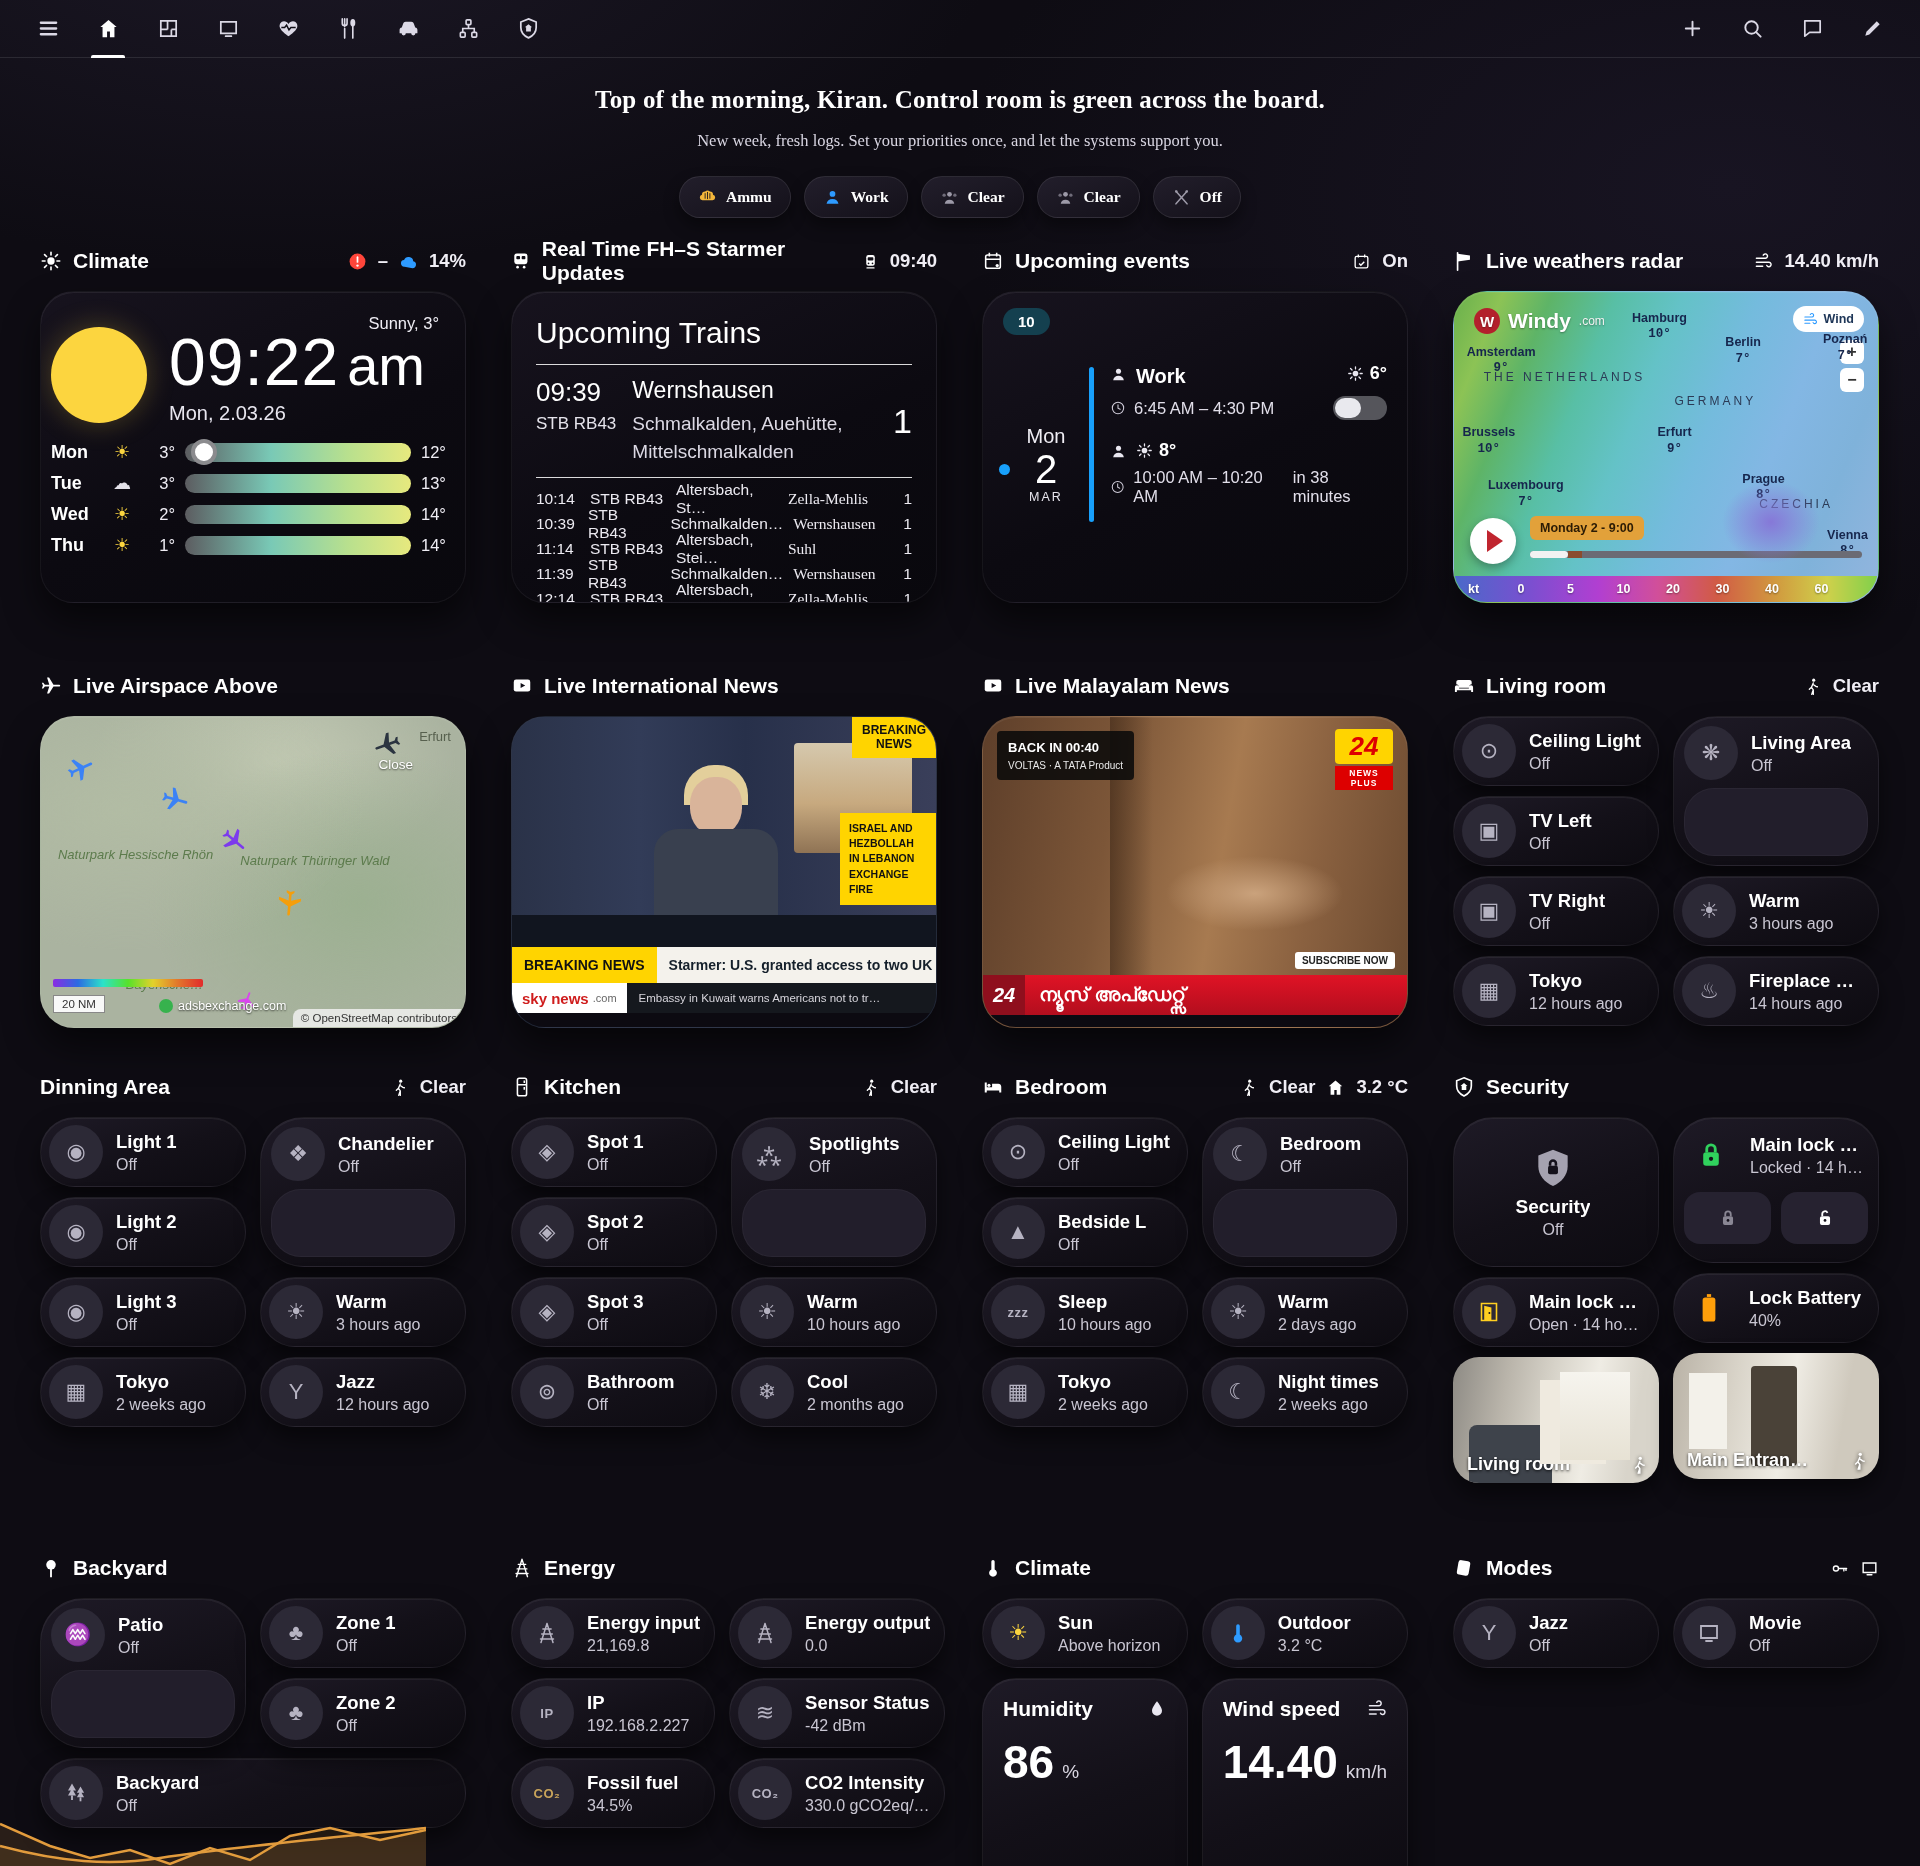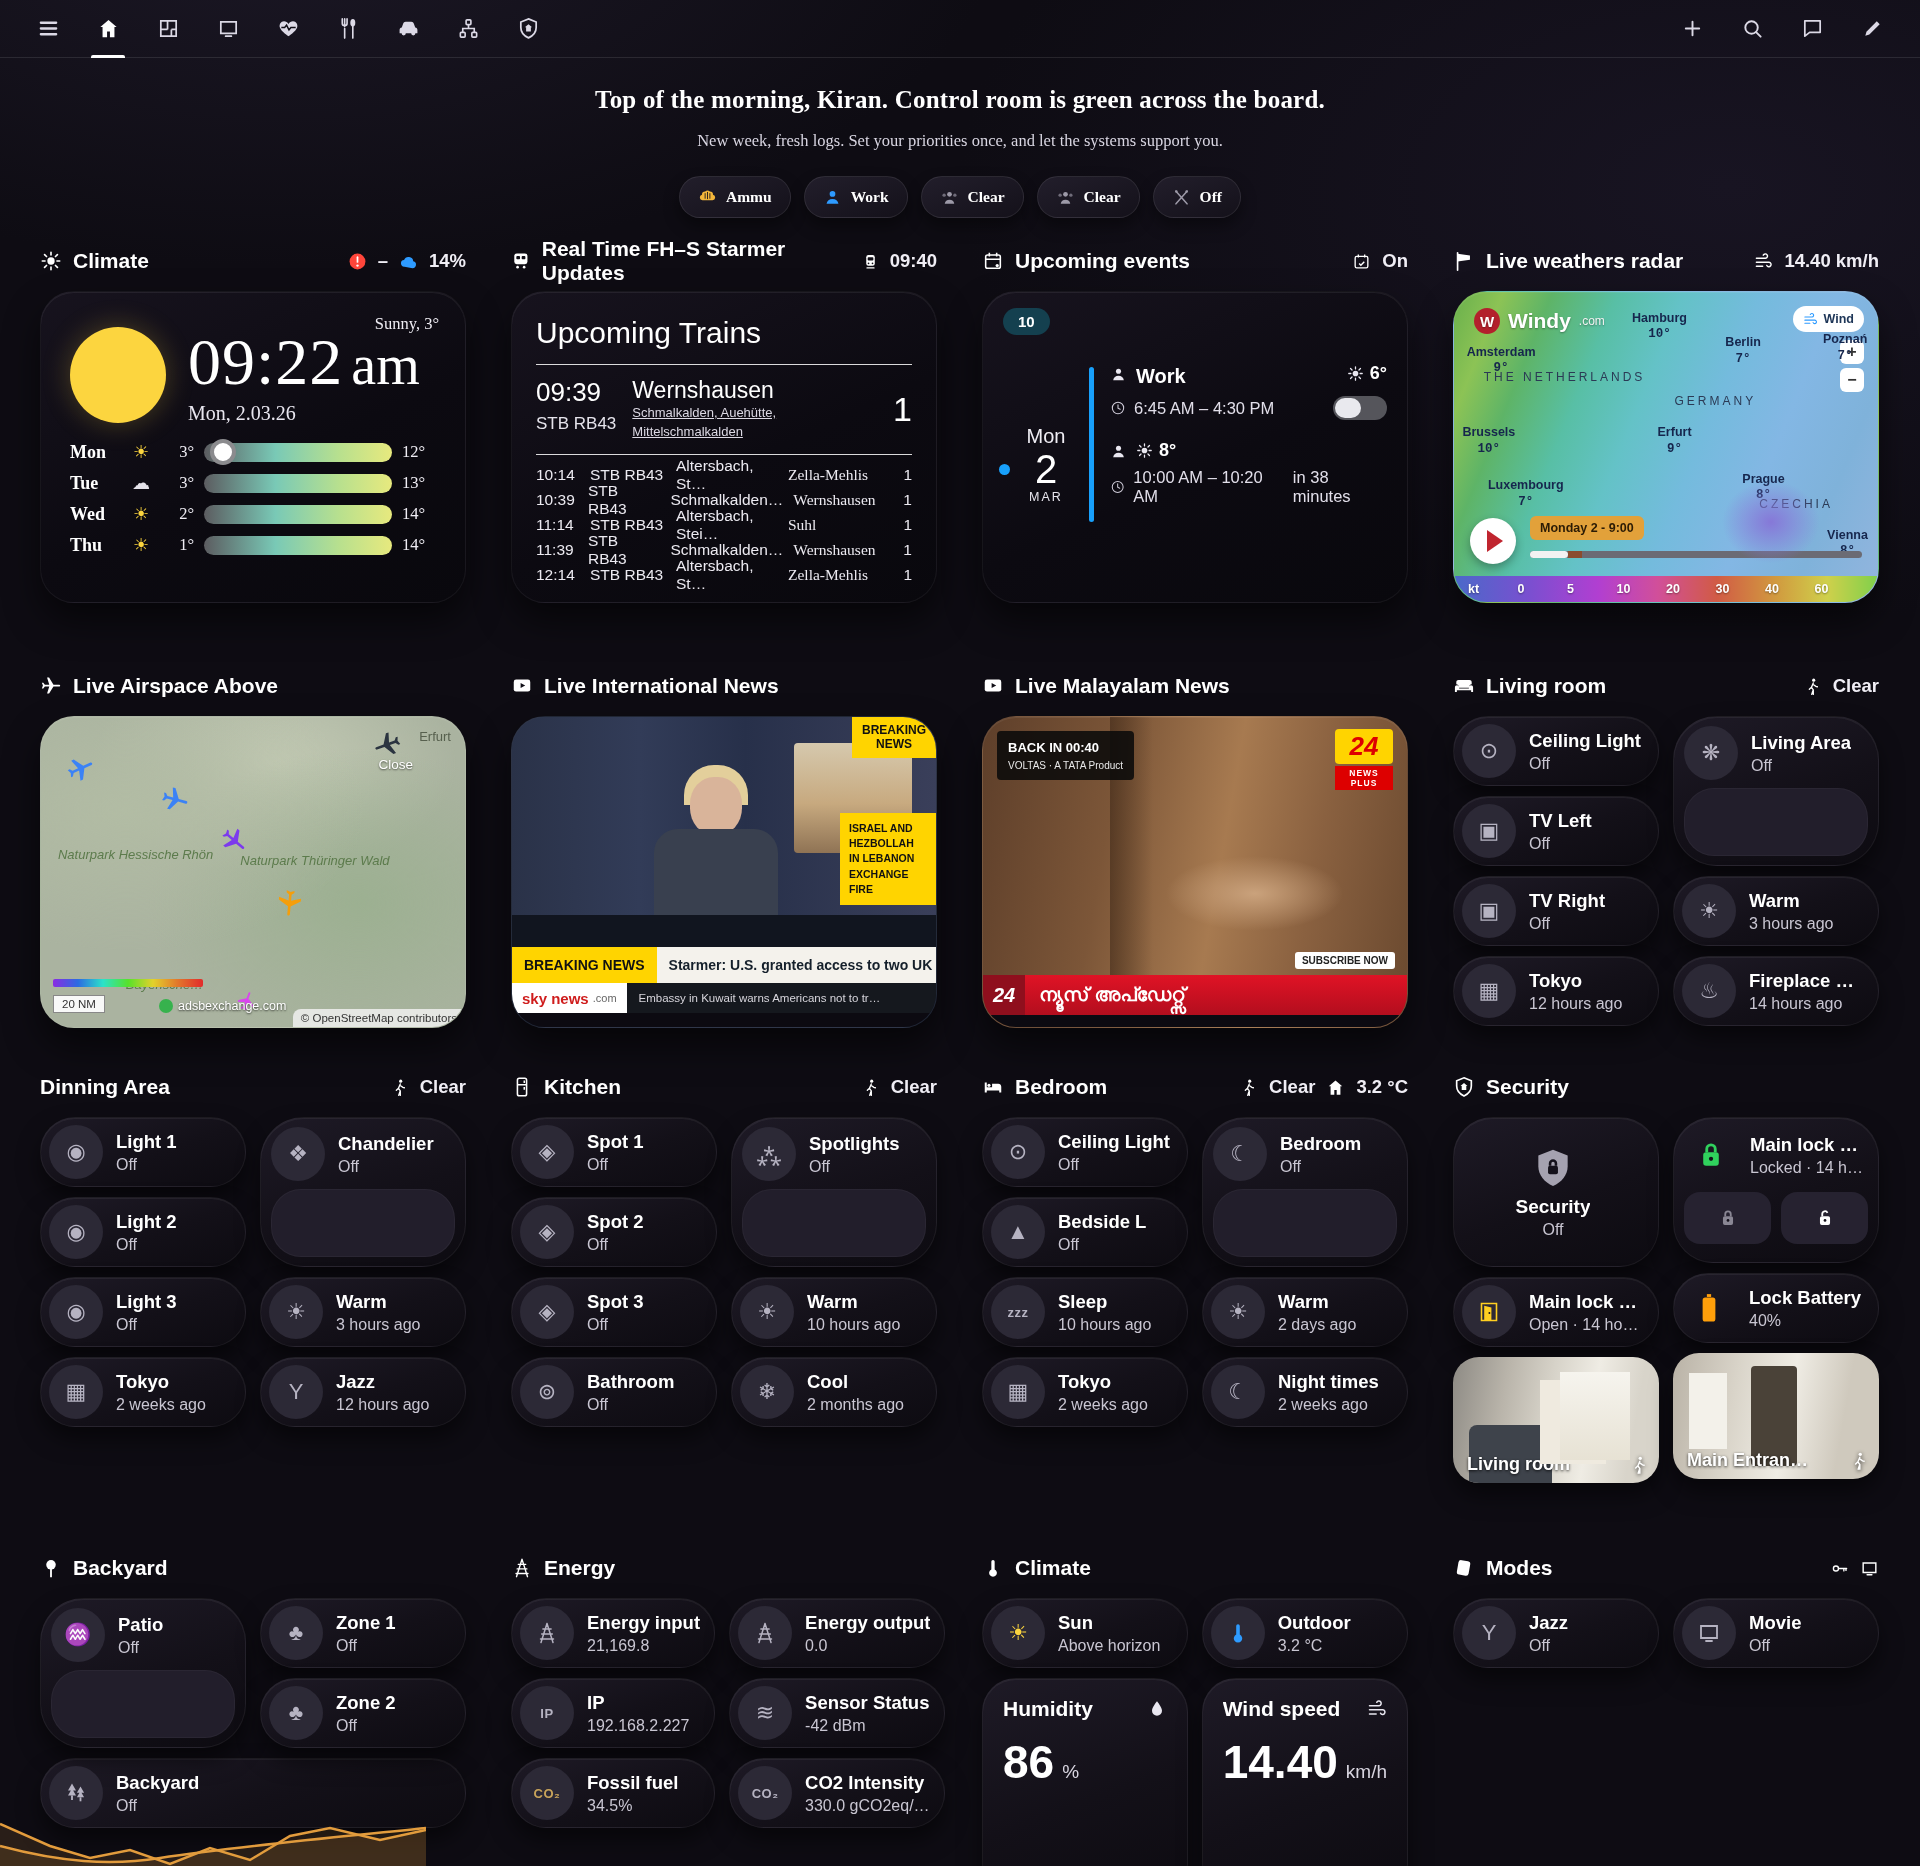--- a/index.html
+++ b/index.html
@@ -50,21 +50,21 @@
   .hdr .sp { flex:1; }
   .hmeta { font-size:18.5px; font-weight:600; color:#f0eef5; }
   .hic { width:19px; height:19px; }
 
   .card { background:linear-gradient(155deg,#17131e 0%, #0c0a11 55%, #09080d 100%);
           border:1px solid rgba(255,255,255,.055); border-radius:34px;
           box-shadow:0 18px 34px rgba(0,0,0,.55), inset 0 1px 0 rgba(255,255,255,.07);
           position:relative; overflow:hidden; }
 
   
-  .clim { height:312px; padding:22px 29px 16px;font-family:Liberation Serif, serif; }
+  .clim { height:312px; padding:22px 10px 16px; }
   .cond { position:absolute; top:22px; right:26px; font-size:16.5px; color:#efedf4; }
   .clim-top { display:flex; align-items:center; gap:22px; margin-top:10px; }
   .sunball { width:96px; height:96px; border-radius:50%; background:#fcd53f;
              box-shadow:0 0 28px rgba(252,213,63,.25); flex:none; }
   .time { display:flex; align-items:baseline; gap:8px; }
   .time .t { font-size:66px; font-weight:400; letter-spacing:1px; }
   .time .mer { font-size:56px; font-weight:400; }
   .cdate { font-size:20px; color:#e9e7f0; margin-top:2px; }
   .fc { margin-top:16px; display:flex; flex-direction:column; gap:9px; }
   .fr { display:flex; align-items:center; gap:10px; }
@@ -81,21 +81,21 @@
 
   
   .tcard { height:312px; padding:18px 24px 0; }
   .ttitle { font-size:30px; font-weight:500; padding:6px 0 14px; }
   .tdiv { border:none; border-top:1.5px solid rgba(255,255,255,.85); }
   .tfeat { display:flex; gap:16px; padding:12px 0; align-items:flex-start; }
   .tft { font-size:26px; font-weight:500; }
   .tfline { font-size:17px; color:#e6e4ec; margin-top:6px; }
   .tfm { flex:1; }
   .tfd { font-size:23px; font-weight:500; }
-  .tfv { font-size:13px; color:#dcd9e4; line-height:1.45;text-decoration:underline; }
+  .tfv { font-size:19px; color:#dcd9e4; margin-top:6px; line-height:1.45; }
   .tfp { font-size:34px; font-weight:500; align-self:center; }
   .trows { padding-top:8px; }
   .trw { display:flex; gap:10px; font-size:15.5px; color:#eceaf1; height:25px; align-items:center; }
   .trw .c1 { width:44px; } .trw .c2 { width:76px; } .trw .c3 { flex:1; }
   .trw .c4 { width:104px;font-family:Liberation Serif, serif; } .trw .c5 { width:10px; text-align:right; }
 
   
   .ecard { height:312px; padding:16px 20px; }
   .ebadge { display:inline-block; background:#14404f; color:#fff; font-size:15px;
             font-weight:700; padding:5px 15px; border-radius:14px; }

